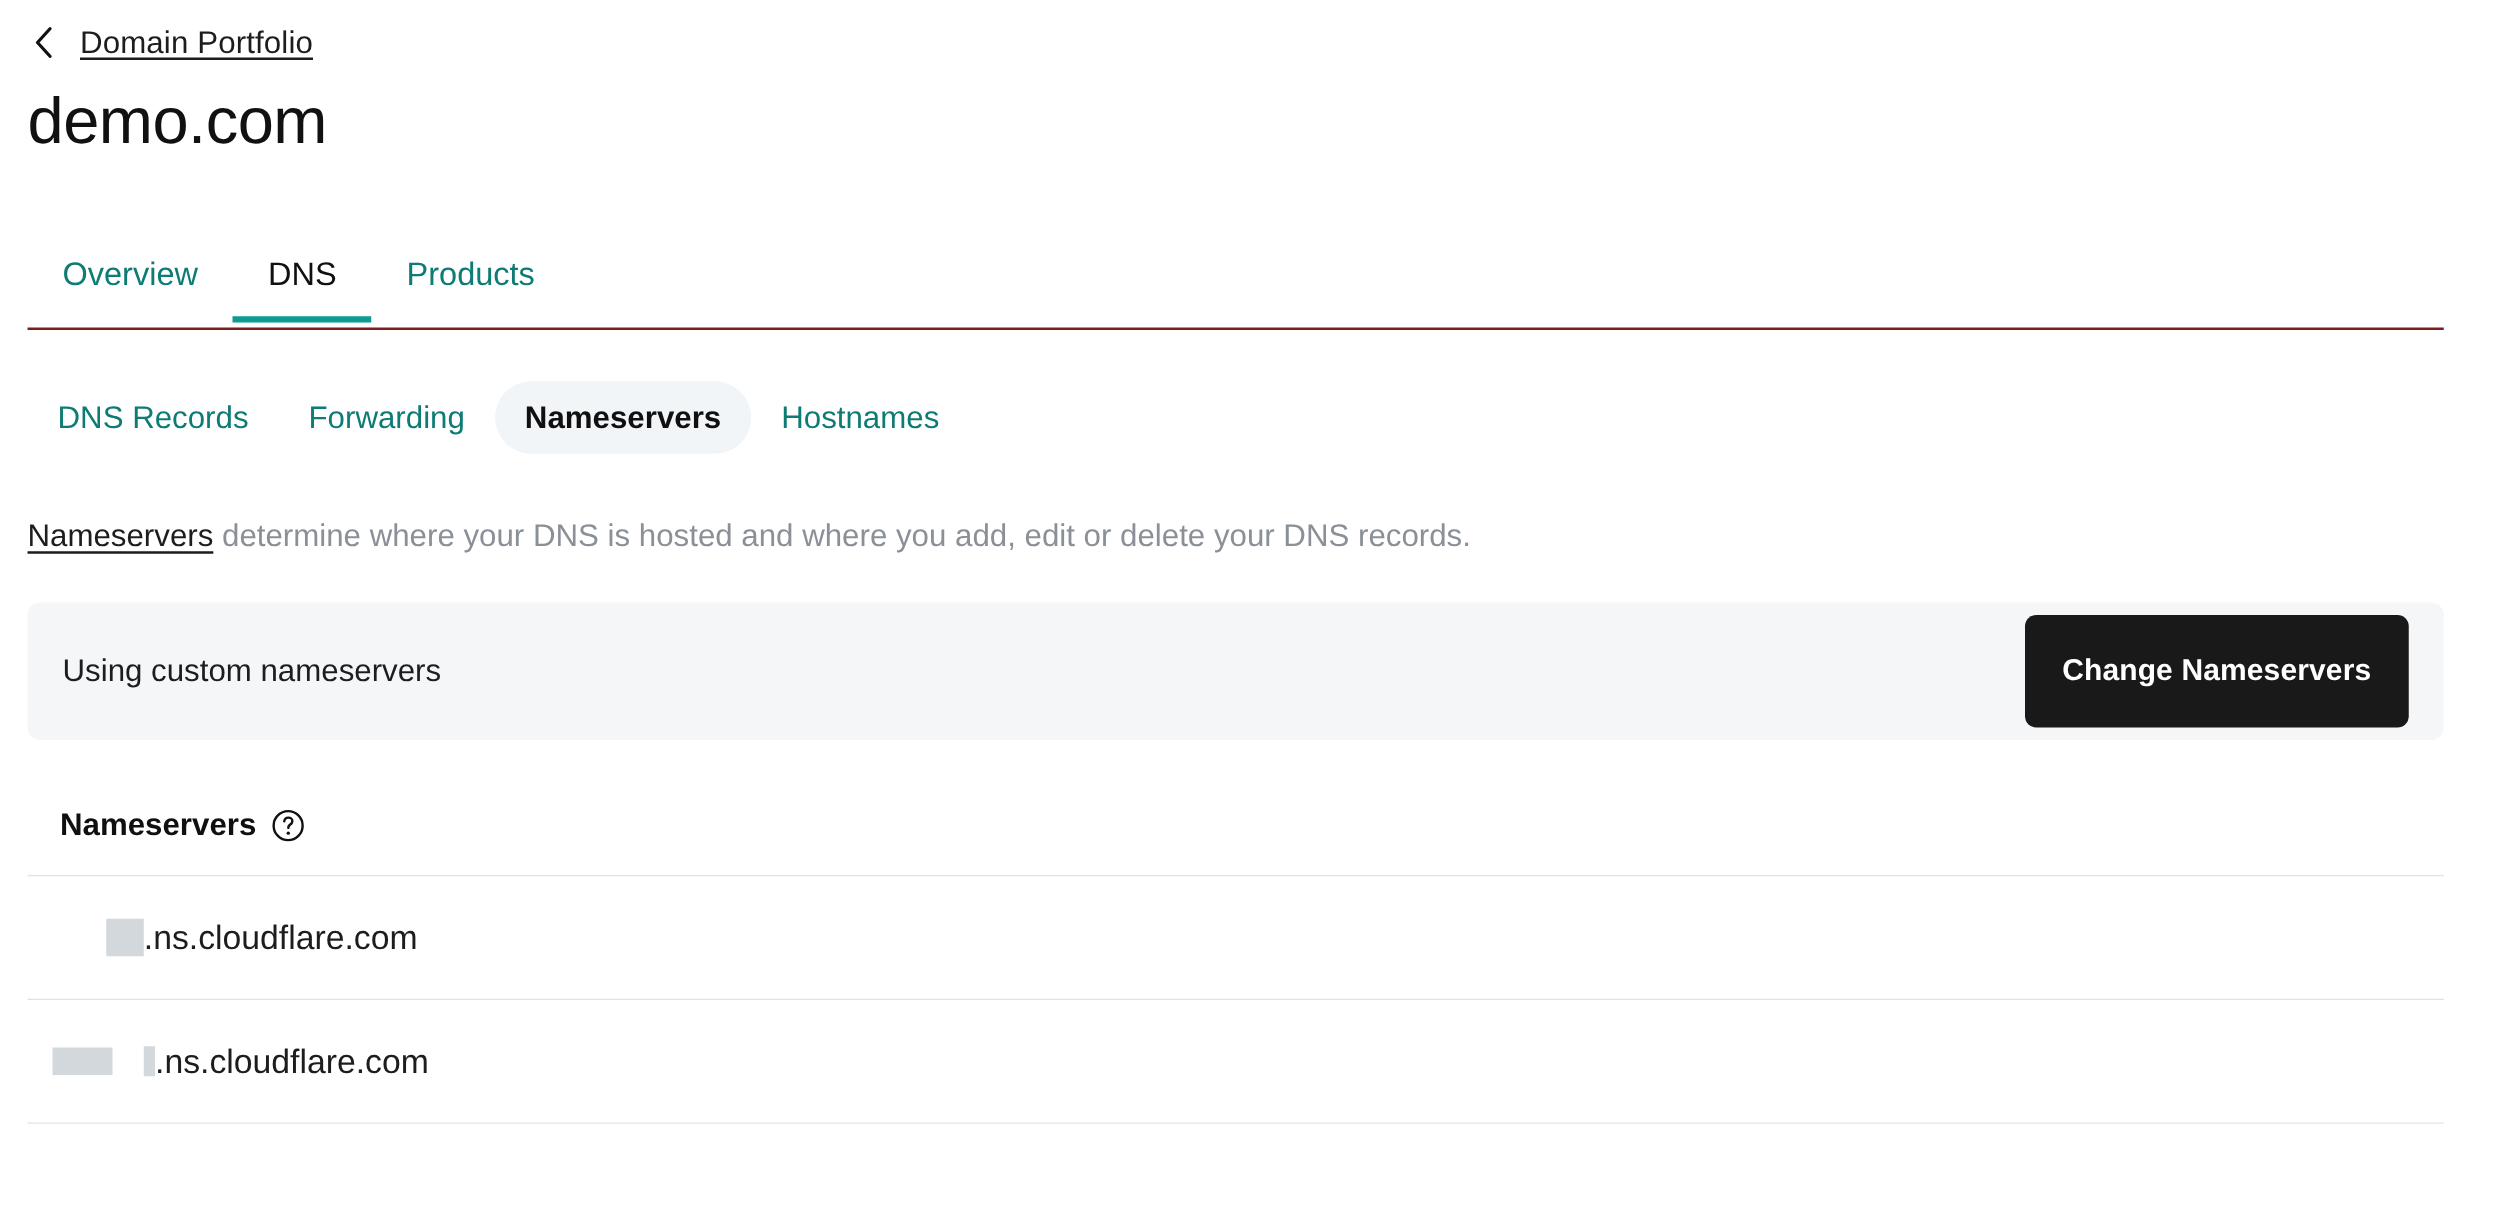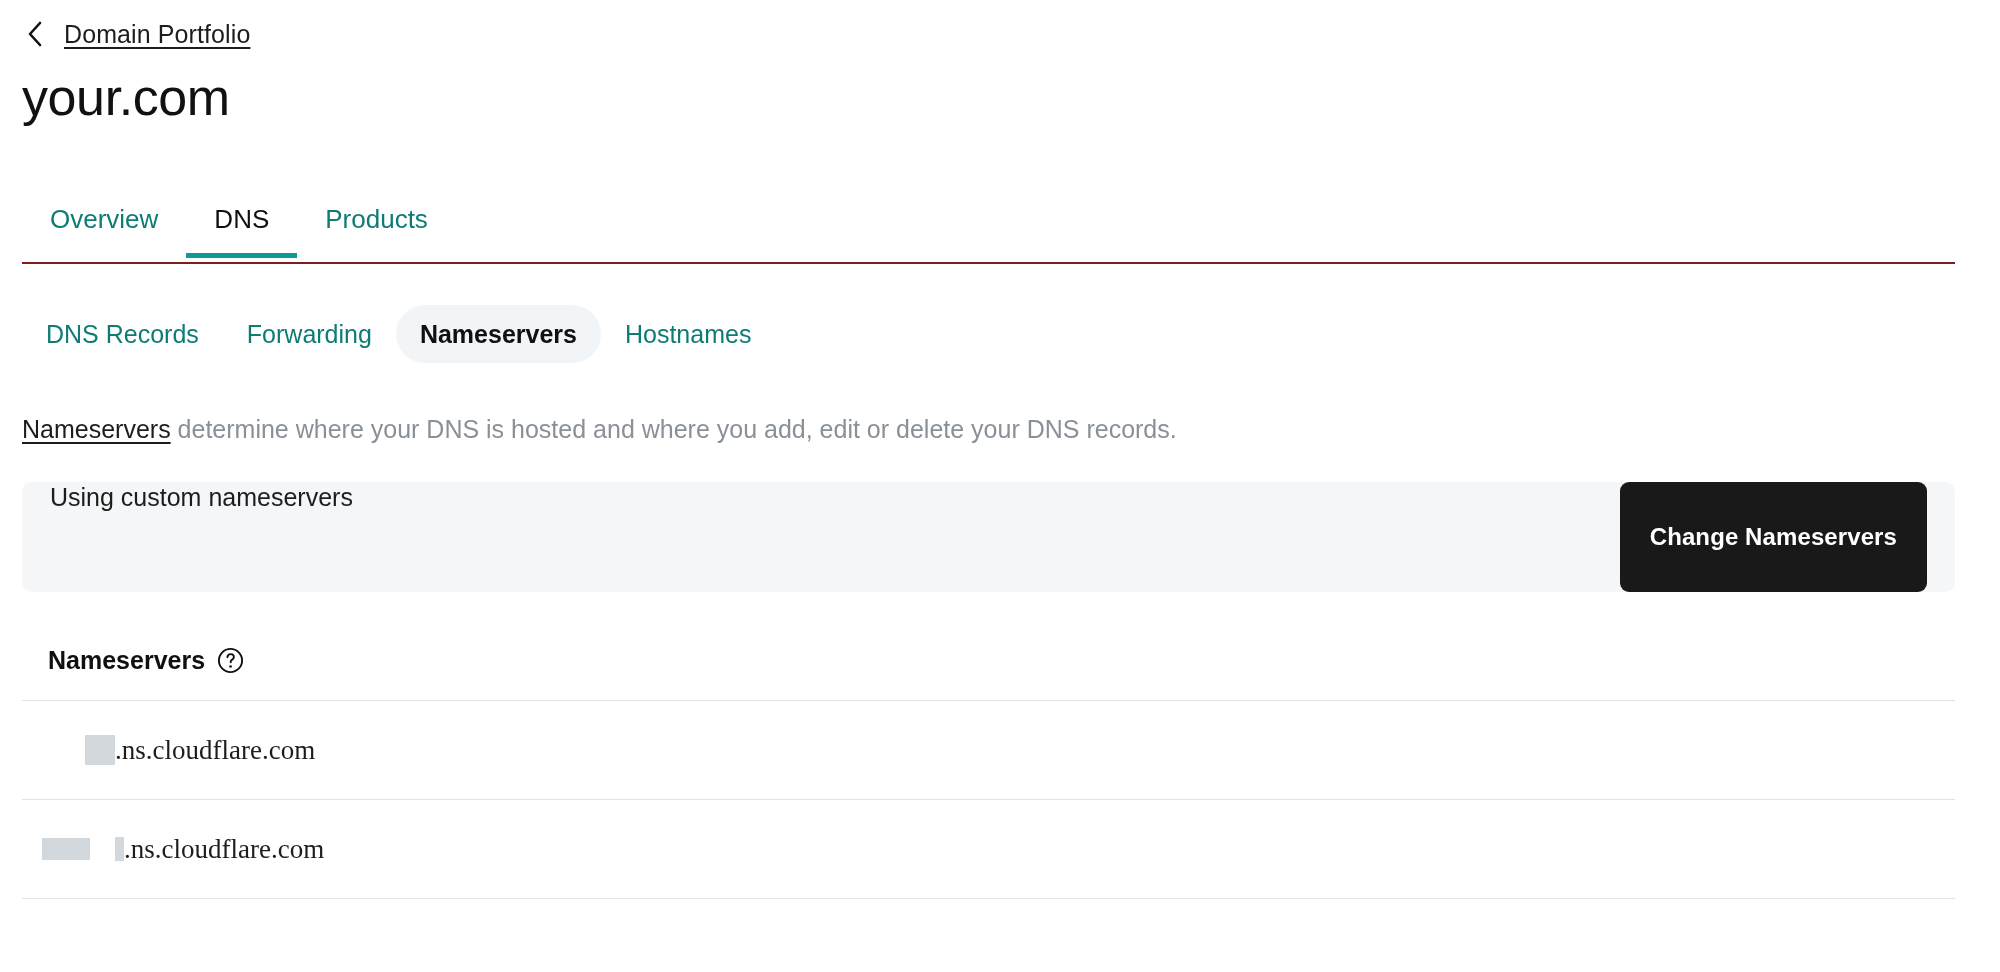--- a/index.html
+++ b/index.html
@@ -150,20 +150,21 @@
   .banner {
     position: absolute;
     left: 22px;
     top: 482px;
     width: 1933px;
     height: 110px;
     background: #f4f6f8;
     border-radius: 10px;
     box-sizing: border-box;
     display: flex;
+    align-items: center;
     justify-content: space-between;
     padding: 0 28px 0 28px;
   }
   .banner-text {
     font-size: 25px;
     line-height: 30px;
     color: #1d1d1d;
     white-space: nowrap;
   }
   .banner-button {
@@ -222,21 +223,20 @@
     align-items: center;
     position: relative;
   }
   .ns-value {
     font-size: 27px;
     line-height: 32px;
     color: #1d1d1d;
     display: flex;
     align-items: center;
     white-space: nowrap;
-    font-family: Liberation Serif, serif;
   }
   .redaction {
     display: inline-block;
     background: #d3d8dd;
     vertical-align: middle;
   }
   .row1 .redaction-main {
     width: 30px;
     height: 30px;
     margin-left: 63px;
@@ -259,21 +259,21 @@
 
   <div class="breadcrumb">
     <span>
       <svg class="back-chevron" viewBox="0 0 26 32" fill="none" aria-hidden="true">
         <path d="M18 5 L8 16 L18 27" stroke="#111111" stroke-width="2.6" stroke-linecap="round" stroke-linejoin="round"></path>
       </svg>
     </span>
     <span class="breadcrumb-link">Domain Portfolio</span>
   </div>
 
-  <div class="domain-title">your.com</div>
+  <div class="domain-title">demo.com</div>
 
   <div class="tabs">
     <button class="tab">Overview</button>
     <button class="tab active">DNS</button>
     <button class="tab">Products</button>
   </div>
 
   <div class="subnav">
     <button class="pill">DNS Records</button>
     <button class="pill">Forwarding</button>

